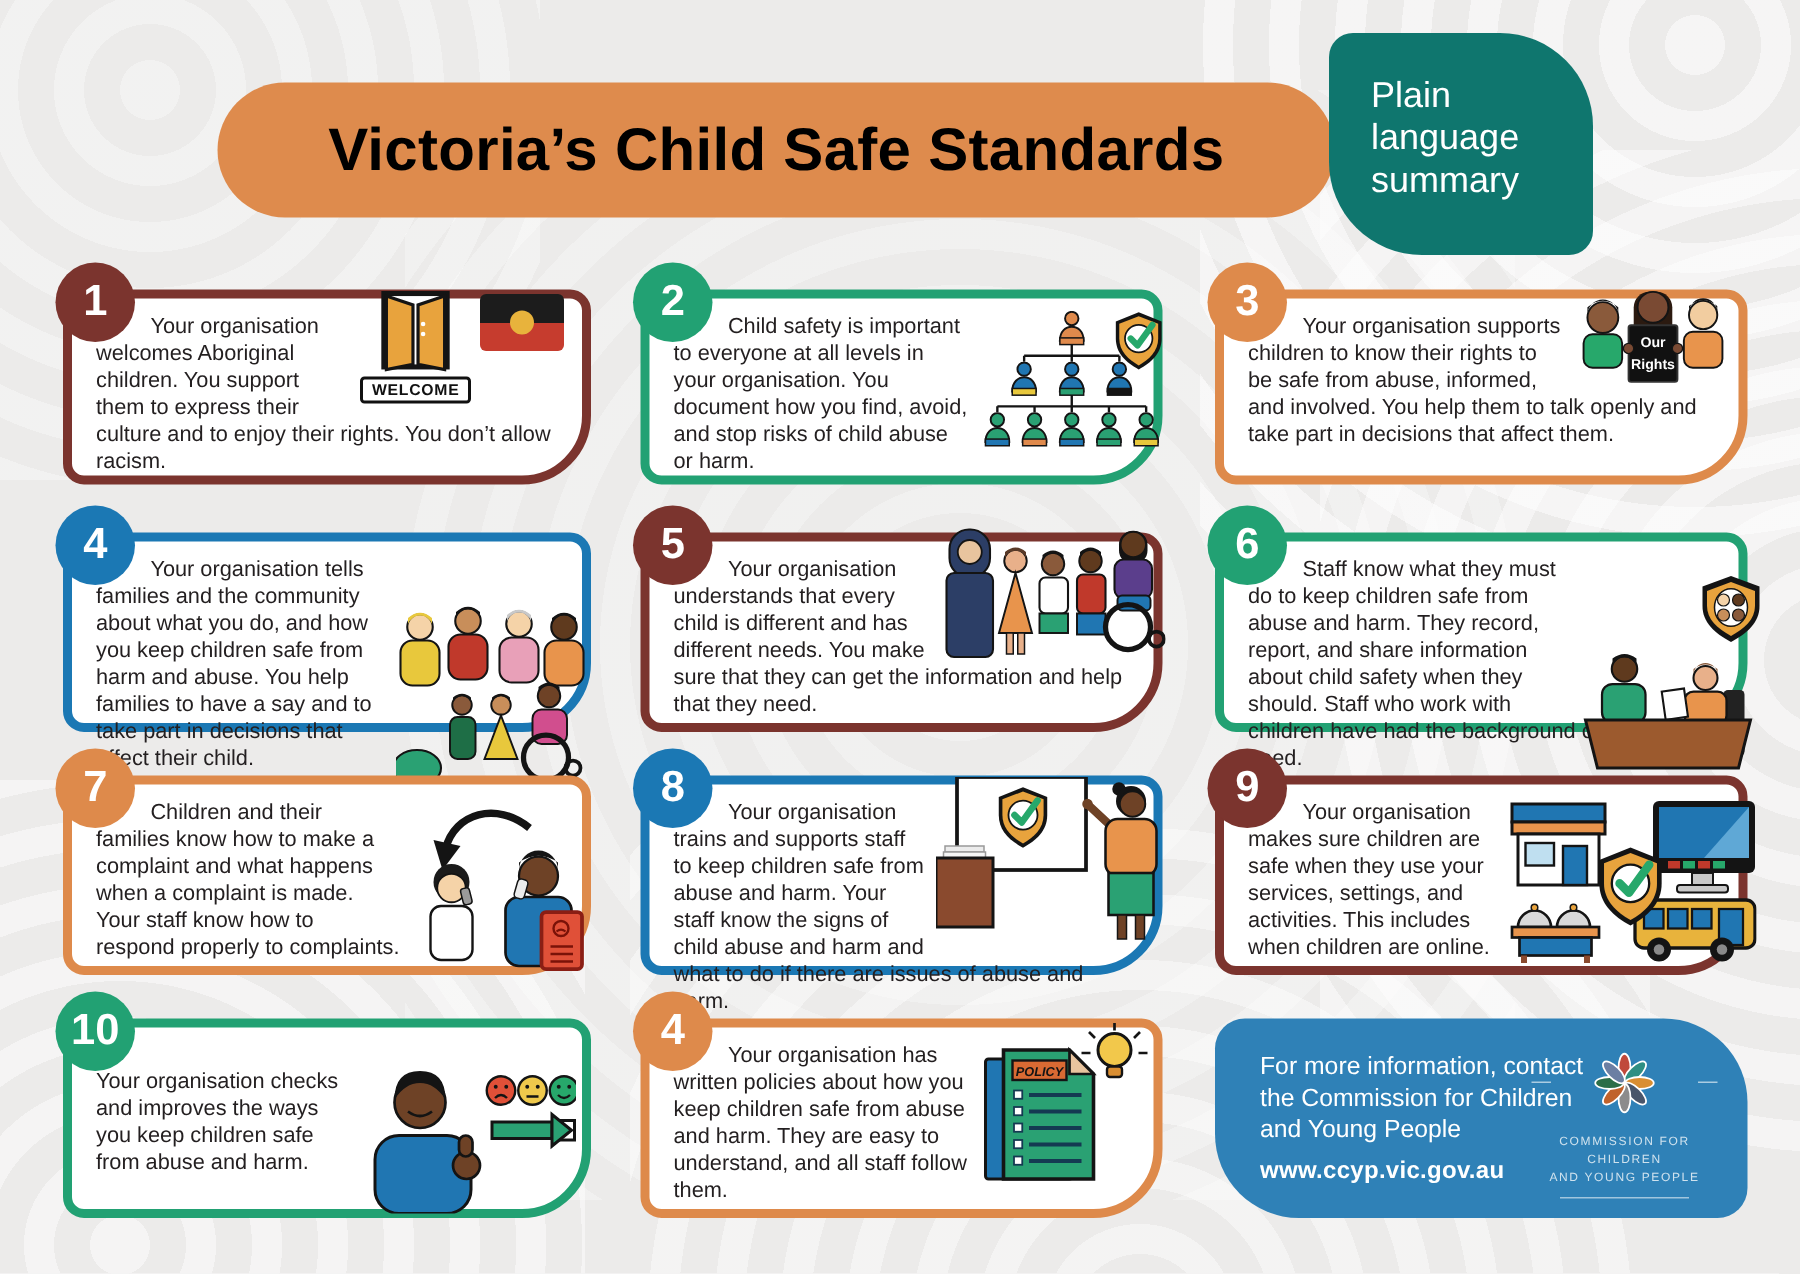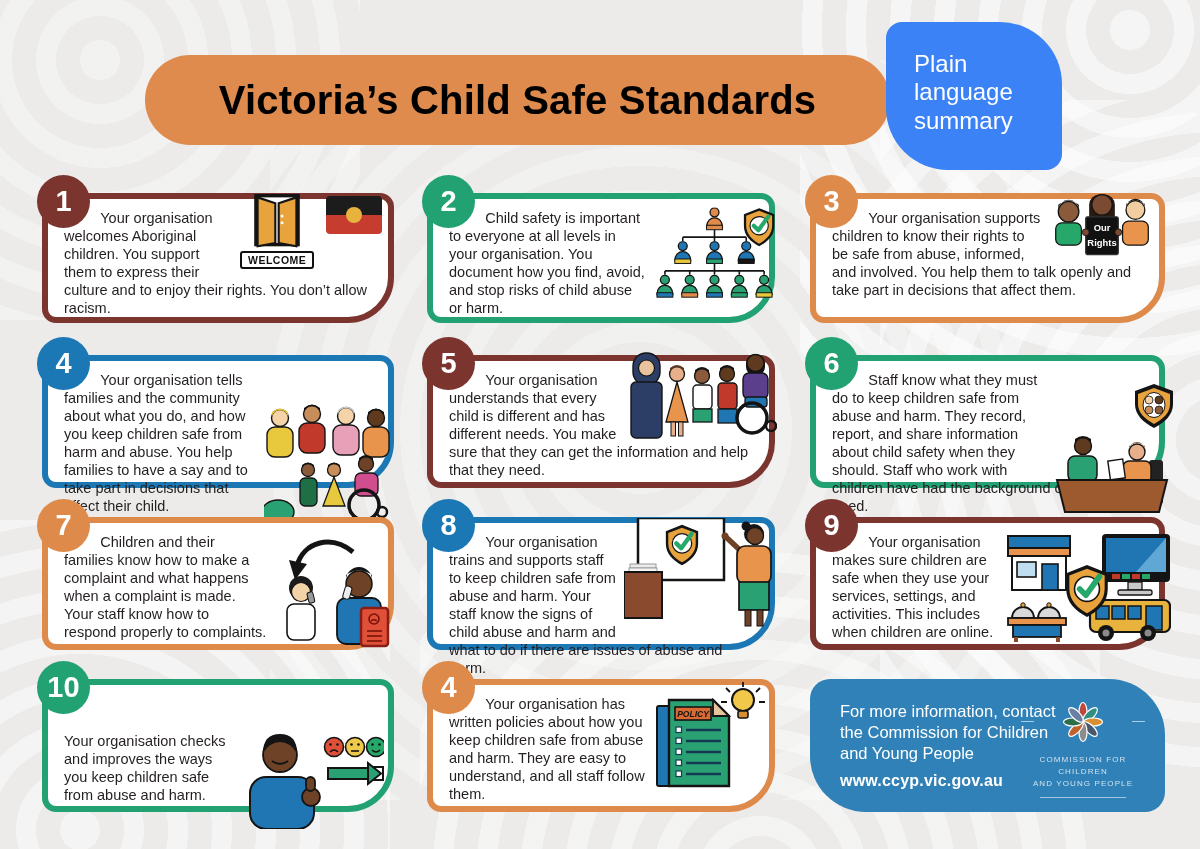--- a/index.html
+++ b/index.html
@@ -15,37 +15,37 @@
   .r3{ left:270px; top:60px;   width:740px; height:740px; opacity:.3; }
   .r4{ left:-230px; top:520px; width:620px; height:620px; opacity:.5; }
   .r5{ left:420px; top:540px;  width:680px; height:680px; opacity:.45; }
   .r6{ left:-160px; top:-200px;width:520px; height:520px; opacity:.35; }
 
   
   .banner { position:absolute; left:145px; top:55px; width:745px; height:90px; z-index:1;
     background:#DE8B4D; border-radius:45px; display:flex; align-items:center; justify-content:center; }
   .banner h1 { margin:0; color:#000000; font-size:40px; font-weight:bold; letter-spacing:.2px; }
   .badge { position:absolute; left:886px; top:22px; width:176px; height:148px; z-index:2;
-    background:#3b82f6; border-radius:16px 62px 16px 62px; color:#fff;
+    background:#0f766e; border-radius:16px 62px 16px 62px; color:#fff;
     padding:28px 0 0 28px; font-size:24px; line-height:1.18; }
 
   
   .card { position:absolute; z-index:1; background:#fff; border:6px solid var(--c);
     border-radius:14px 14px 46px 14px; }
   .maroon { --c:#7B342E; }  .green { --c:#22A173; }
   .orange { --c:#DE8A4B; }  .blue  { --c:#1B78B4; }
   .num { position:absolute; left:-11px; top:-24px; width:53px; height:53px; border-radius:50%;
     background:var(--c); color:#fff; font-size:29px; font-weight:bold;
     display:flex; align-items:center; justify-content:center; z-index:3; }
   .body { position:relative; height:100%; padding:11px 12px 0 16px; }
-  .pad-lg { padding-top:28px;margin-top:20px; }
+  .pad-lg { padding-top:28px; }
   .txt { margin:0; font-size:14.5px; line-height:1.24; color:#231F20; }
   .indent { text-indent:2.5em; }
   .illus { float:right; position:relative; z-index:2; }
-  .i1{ width:142px; height:80px; margin:-16px -6px 2px 6px; display:flex; gap:6px; align-items:flex-start;justify-content:space-between; }
+  .i1{ width:142px; height:80px; margin:-16px -6px 2px 6px; display:flex; gap:6px; align-items:flex-start; }
   .i2{ width:124px; height:102px; margin:-4px -20px 0 6px; }
   .i3{ width:106px; height:72px;  margin:-24px -8px 2px 6px; }
   .i4{ width:128px; height:120px; margin:32px -16px -42px 6px; }
   .i5{ width:152px; height:92px;  margin:-24px -20px 2px 6px; }
   .i6{ width:120px; height:130px; margin:12px -28px -36px 6px; }
   .i7{ width:125px; height:110px; margin:4px -14px -32px 6px; }
   .i8{ width:155px; height:122px; margin:-16px -22px -8px 6px; }
   .i9{ width:165px; height:108px; margin:0 -24px -18px 6px; }
   .i10{ width:140px; height:104px; margin:-8px -8px 0 6px; }
   .i11{ width:112px; height:112px; margin:-16px -10px -4px 6px;font-style:italic; }

